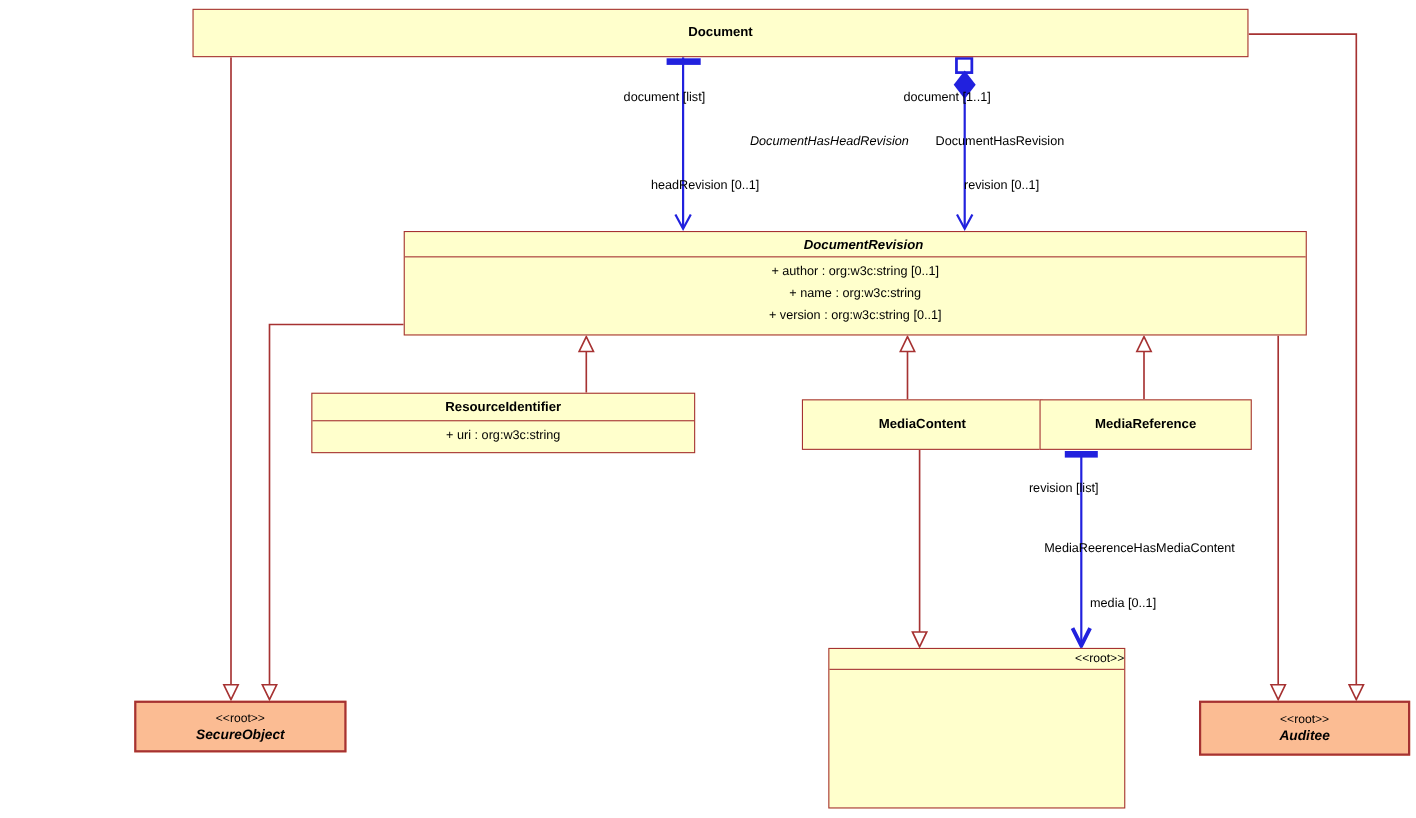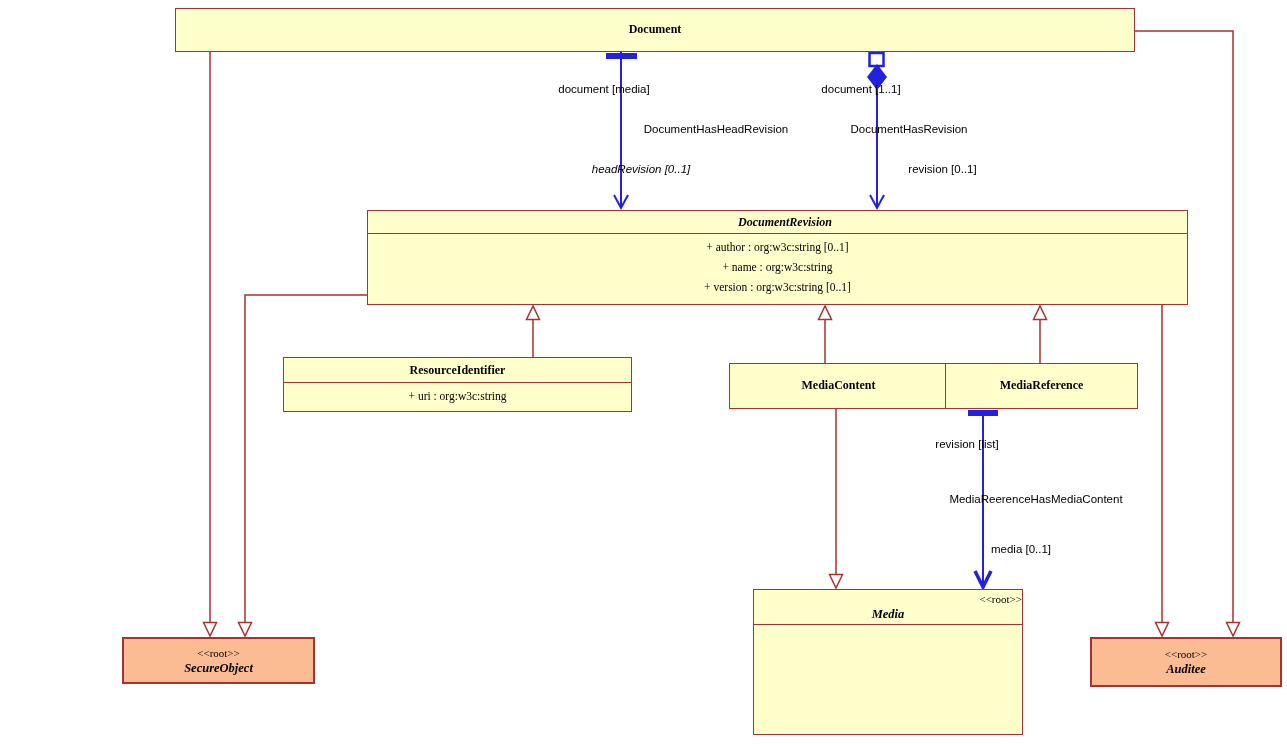--- a/index.html
+++ b/index.html
@@ -5,21 +5,20 @@
   html,body{margin:0;padding:0;background:#ffffff;}
   #canvas{
     position:relative;width:1287px;height:744px;background:#ffffff;
     font-family:"Liberation Sans","DejaVu Sans",sans-serif;color:#000;
     overflow:hidden;
   }
   #edges{position:absolute;left:0;top:0;}
   .cls{
     position:absolute;box-sizing:border-box;background:#FFFFCC;
     border:1.5px solid #A63232;
-    font-family:Liberation Serif, serif;
   }
   .cls .title{
     font-weight:bold;font-size:12px;text-align:center;white-space:nowrap;
     overflow:hidden;
   }
   .cls .title.abstract{font-style:italic;padding-left:15px;}
   .sep{border-bottom:1.5px solid #A63232;}
   .attrs{padding-top:3px;}
   .attr{
     font-size:11.5px;line-height:20px;height:20px;padding:0 10px;
@@ -124,39 +123,38 @@
     <div class="title" style="line-height:42px;">MediaContent</div>
   </div>
 
   <div class="cls" style="left:945px;top:363px;width:193px;height:46px;">
     <div class="title" style="line-height:42px;">MediaReference</div>
   </div>
 
   <div class="cls" style="left:753px;top:589px;width:270px;height:146px;">
     <div class="hdr sep" style="text-align:center;padding-bottom:2px;">
       <div class="stereo">&lt;&lt;root&gt;&gt;</div>
-      <div class="root-title">Media</div>
     </div>
   </div>
 
   <div class="cls root-box" style="left:122px;top:637px;width:193px;height:47px;">
     <div class="stereo">&lt;&lt;root&gt;&gt;</div>
     <div class="root-title">SecureObject</div>
   </div>
 
   <div class="cls root-box" style="left:1090px;top:637px;width:192px;height:50px;">
     <div class="stereo">&lt;&lt;root&gt;&gt;</div>
     <div class="root-title">Auditee</div>
   </div>
 
-  <div class="edge-label" style="left:604px;top:83px;">document [media]</div>
-  <div class="edge-label" style="left:716px;top:123px;">DocumentHasHeadRevision</div>
-  <div class="edge-label" style="left:641px;top:163px;font-style:italic;">headRevision [0..1]</div>
+  <div class="edge-label" style="left:604px;top:83px;">document [list]</div>
+  <div class="edge-label" style="left:754px;top:123px;font-style:italic;">DocumentHasHeadRevision</div>
+  <div class="edge-label" style="left:641px;top:163px;">headRevision [0..1]</div>
 
   <div class="edge-label" style="left:861px;top:83px;">document [1..1]</div>
   <div class="edge-label" style="left:909px;top:123px;">DocumentHasRevision</div>
-  <div class="edge-label" style="left:921px;top:163px;padding-left:43px;">revision [0..1]</div>
+  <div class="edge-label" style="left:889px;top:163px;padding-left:43px;">revision [0..1]</div>
 
   <div class="edge-label" style="left:967px;top:438px;">revision [list]</div>
   <div class="edge-label" style="left:1036px;top:493px;">MediaReerenceHasMediaContent</div>
   <div class="edge-label" style="left:1001px;top:543px;padding-left:40px;">media [0..1]</div>
 
 </div>
 
 </body></html>

